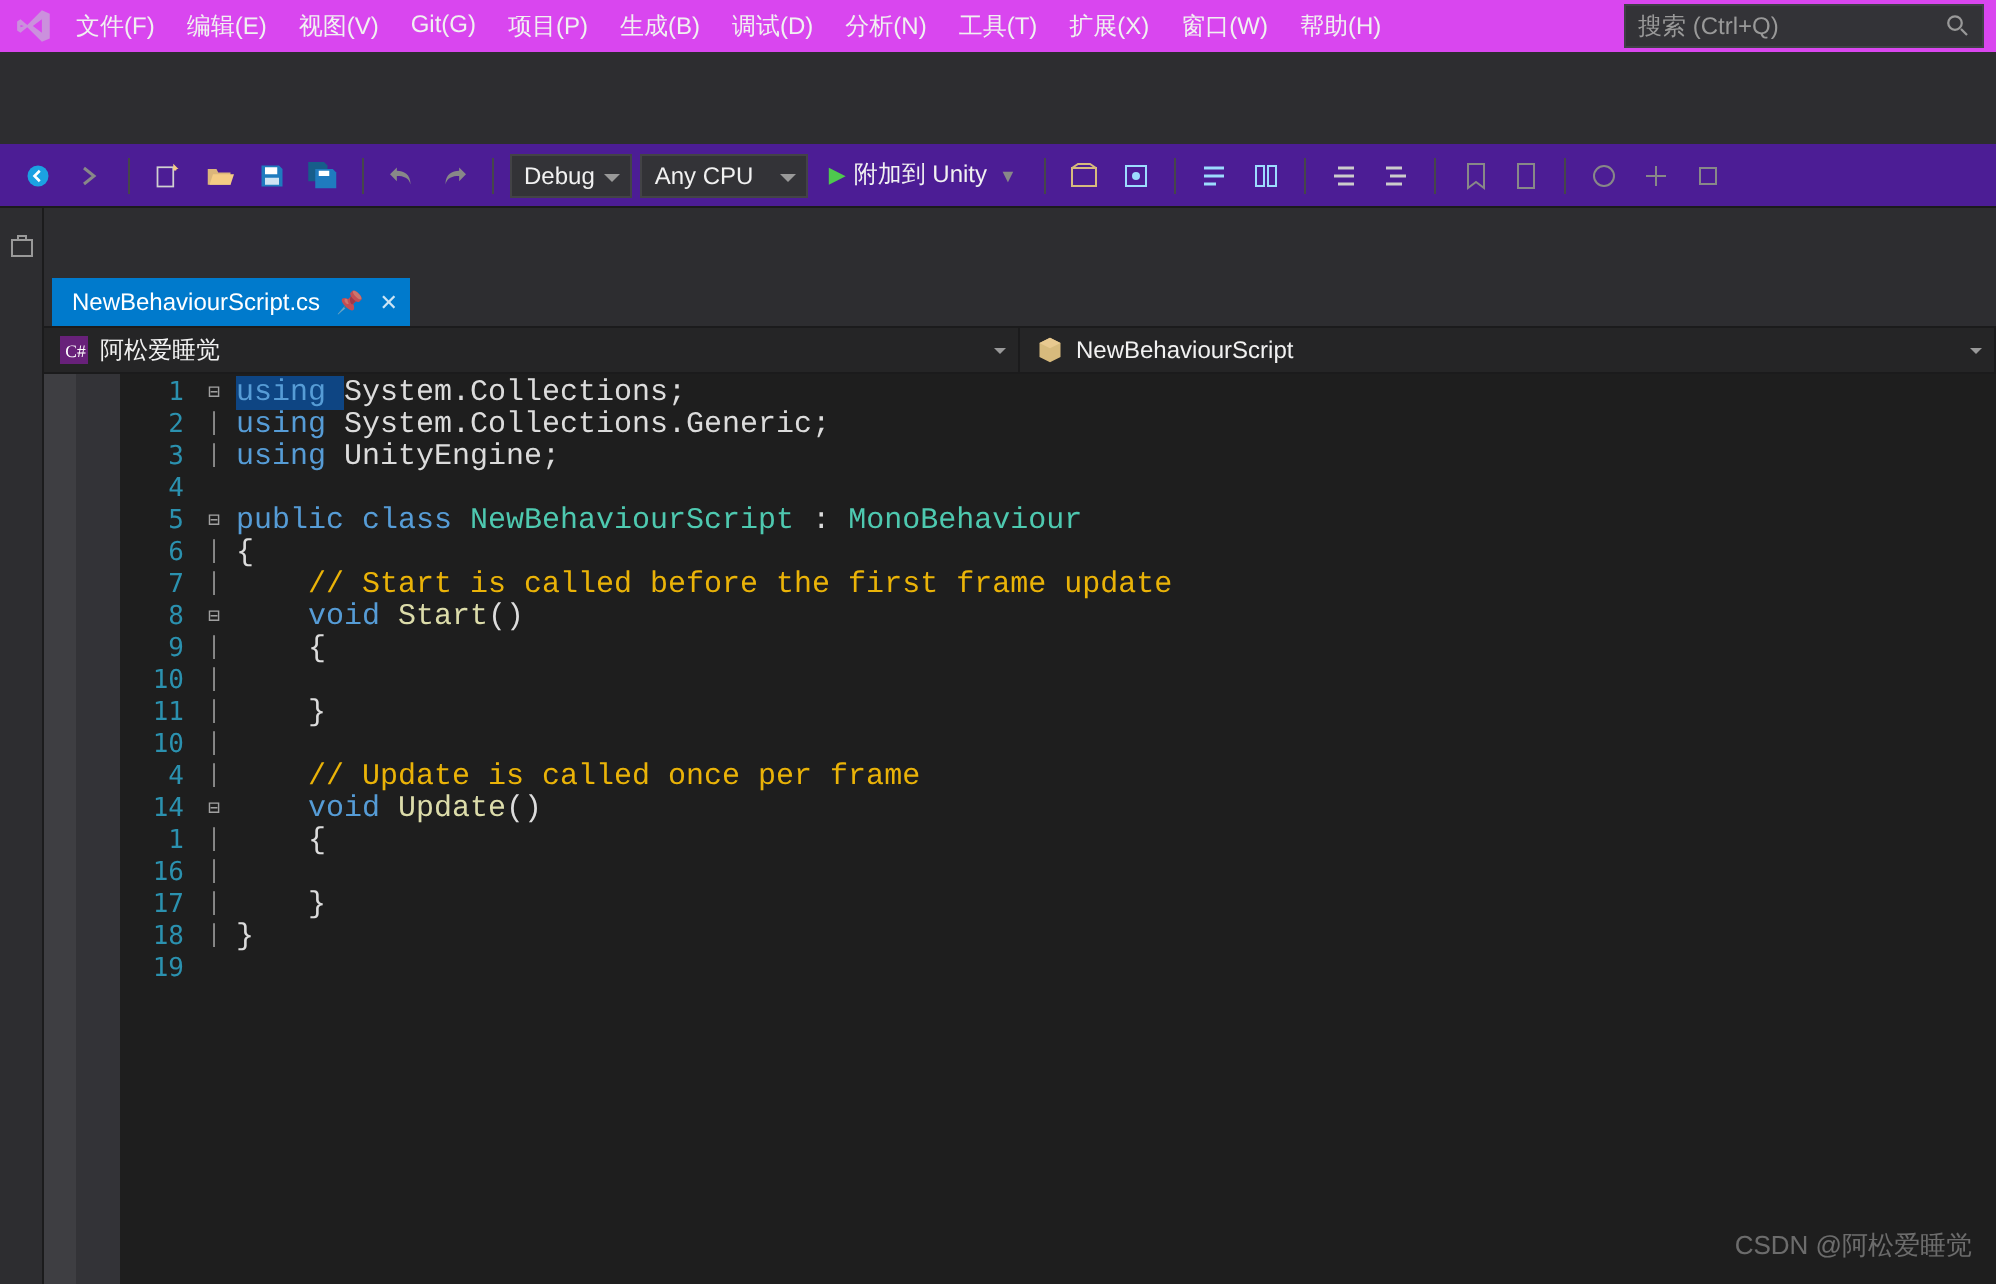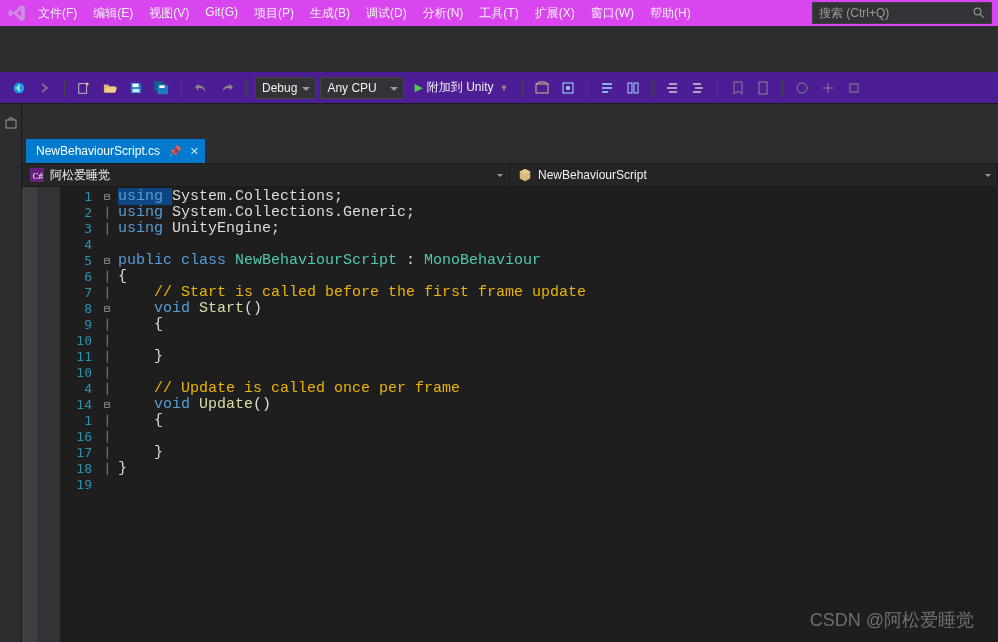--- a/index.html
+++ b/index.html
@@ -125,22 +125,22 @@
   font-size: 15px; line-height: 16px;
   padding: 2px 0 0 4px; white-space: pre;
   color: #dcdcdc;
 }
 .kw { color: #569cd6; }
 .cls { color: #4ec9b0; }
 .cm { color: #eab308; }
 .mth { color: #dcdcaa; }
 .hl { background: #0e4583; }
 .watermark {
-  position: absolute; right: 24px; bottom: 10px;
-  color: rgba(255,255,255,0.35); font-size: 18px;
+  position: absolute; right: 12px; bottom: 10px;
+  color: rgba(255,255,255,0.35); font-size: 13px;
   pointer-events: none;
   text-align: right;
 }
 svg { display: block; }
 </style>
 </head>
 <body>
 
 <div class="menubar">
   <div class="vs-logo">

